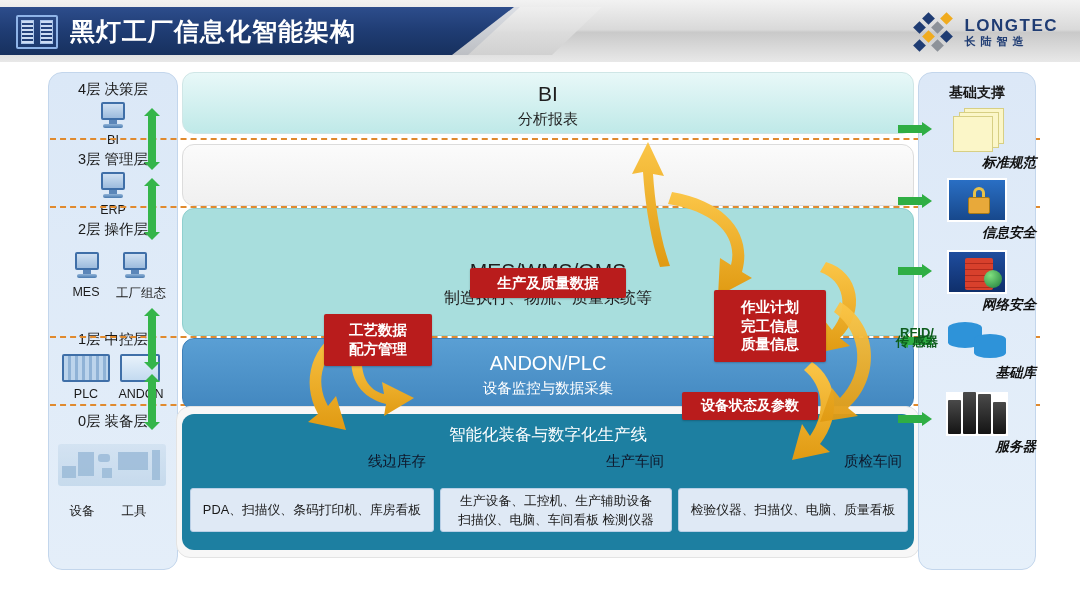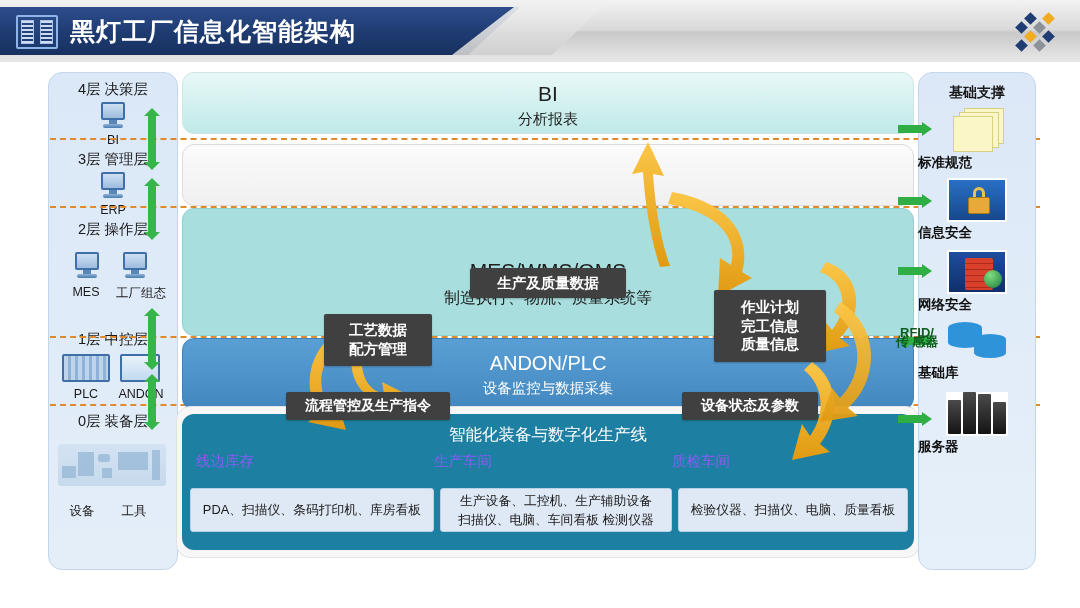--- a/index.html
+++ b/index.html
@@ -115,40 +115,40 @@
   .erp-hl {
     position: absolute; left: 442px; top: 150px; width: 290px; height: 44px;
     background: #fdf6cd;
   }
   .erp-txt { position: absolute; left: 442px; top: 152px; width: 290px; text-align: center; }
   .erp-txt .l1 { font-size: 14px; color: #1a1a1a; line-height: 21px; }
   .erp-txt .l2 { font-size: 13.5px; color: #1a1a1a; line-height: 21px; }
 
   
   .chip {
-    position: absolute; background: #404040; color: #ffffff;
+    position: absolute; background: #b91c1c; color: #ffffff;
     font-weight: bold; text-align: center; border-radius: 2px;
     box-shadow: 0 1px 2px rgba(0,0,0,.22);
     display: flex; align-items: center; justify-content: center; flex-direction: column;
     line-height: 1.28; z-index: 6;
   }
 
   
   .eq-title { position: absolute; left: 182px; top: 362px; width: 732px; text-align: center;
      font-size: 16.5px; color: #ffffff; }
-  .eq-col { position: absolute; top: 390px; text-align: left; font-size: 14.5px; color: #8b5cf6; }
+  .eq-col { position: absolute; top: 390px; text-align: right; font-size: 14.5px; color: #0f172a; }
   .eq-box {
     position: absolute; top: 426px; height: 44px; background: #dfe9f5;
     border: 1px solid #b9cfe6; border-radius: 3px;
     display: flex; align-items: center; justify-content: center;
     font-size: 12.8px; color: #1a1a1a; line-height: 1.5; text-align: center; padding: 0 5px;
   }
 
   
-  .sup-item { position: absolute; width: 118px; text-align: left; }
+  .sup-item { position: absolute; width: 118px; text-align: right; font-style: italic; }
   .sup-cap { font-size: 13.5px; font-weight: bold; color: #111; margin-top: 2px; }
   .ic-docs { width: 54px; height: 44px; margin: 0 auto; position: relative; }
   .ic-docs i { position: absolute; width: 40px; height: 36px; background: #fbf6c8; border: 1px solid #d7cf84; }
   .ic-lock { width: 60px; height: 44px; margin: 0 auto; background: linear-gradient(180deg,#2a6fc4,#17488c);
      border: 2px solid #ffffff; position: relative; }
   .ic-lock .body { position:absolute; left:19px; top:17px; width:22px; height:17px; background:#e8a93a; border:1px solid #a87a18; border-radius:2px;}
   .ic-lock .sh { position:absolute; left:24px; top:7px; width:12px; height:12px; border:3px solid #e8c24a; border-bottom:none; border-radius:7px 7px 0 0;}
   .ic-fire { width: 60px; height: 44px; margin: 0 auto; background: linear-gradient(180deg,#1f4d9e,#0f2f6b);
      border: 2px solid #ffffff; position: relative; overflow:hidden; }
   .ic-fire .brick { position:absolute; left:16px; top:6px; width:28px; height:32px;
@@ -195,20 +195,24 @@
     <div class="logo-mark">
       <i style="left:14px;top:2px;background:#1f3c73"></i>
       <i style="left:5px;top:11px;background:#1f3c73"></i>
       <i style="left:23px;top:11px;background:#8d9299"></i>
       <i style="left:32px;top:2px;background:#f0ab1e"></i>
       <i style="left:14px;top:20px;background:#f0ab1e"></i>
       <i style="left:5px;top:29px;background:#1f3c73"></i>
       <i style="left:23px;top:29px;background:#8d9299"></i>
       <i style="left:32px;top:20px;background:#1f3c73"></i>
     </div>
+    <div>
+      <div class="logo-txt-en">LONGTEC</div>
+      <div class="logo-txt-cn">长陆智造</div>
+    </div>
   </div>
 </div>
 
 <div class="canvas">
 
   <div class="rail-left"></div>
 
   <div class="layer-label" style="left:48px; top:18px; width:130px;">4层 决策层</div>
   <div style="position:absolute; left:100px; top:40px;">
     <div class="mon">
@@ -367,21 +371,20 @@
     <span>工艺数据</span>
     <span>配方管理</span>
   </div>
 
   <div class="chip" style="left:714px; top:228px; width:112px; height:72px; font-size:14.5px;">
     <span>作业计划</span>
     <span>完工信息</span>
     <span>质量信息</span>
   </div>
 
-  <div class="chip" style="left:286px; top:330px; width:164px; height:28px; font-size:14px;">流程管控及生产指令</div>
 
   <div class="chip" style="left:682px; top:330px; width:136px; height:28px; font-size:14px;">设备状态及参数</div>
 
   <div class="rail-right"></div>
   <div class="rail-title" style="position:absolute; left:918px; top:22px; width:118px;">基础支撑</div>
 
   <div class="sup-item" style="left:918px; top:46px;">
     <div class="ic-docs">
       <i style="left:14px; top:0;"></i>
         <i style="left:9px; top:4px;"></i>

